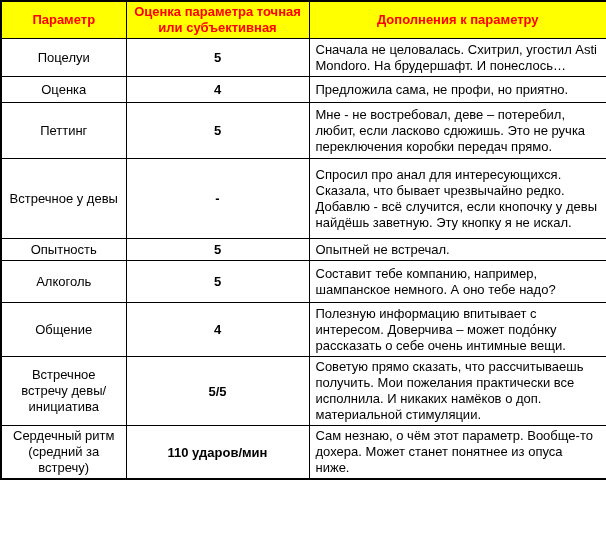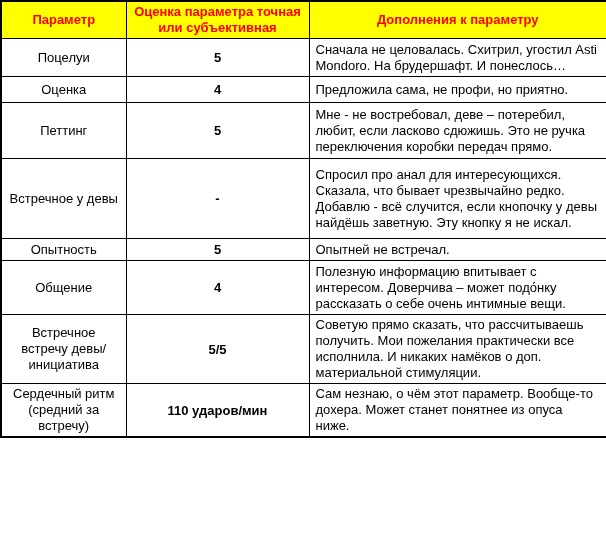--- a/index.html
+++ b/index.html
@@ -85,20 +85,25 @@
     <tr style="height:80px">
       <td class="param-cell">Встречное у девы</td>
       <td class="score-cell">-</td>
       <td class="comment-cell">Спросил про анал для интересующихся. Сказала, что бывает чрезвычайно редко. Добавлю - всё случится, если кнопочку у девы найдёшь заветную. Эту кнопку я не искал.</td>
     </tr>
     <tr style="height:22px">
       <td class="param-cell">Опытность</td>
       <td class="score-cell">5</td>
       <td class="comment-cell">Опытней не встречал.</td>
     </tr>
+    <tr style="height:42px">
+      <td class="param-cell">Алкоголь</td>
+      <td class="score-cell">5</td>
+      <td class="comment-cell">Составит тебе компанию, например, шампанское немного. А оно тебе надо?</td>
+    </tr>
     <tr style="height:54px">
       <td class="param-cell">Общение</td>
       <td class="score-cell">4</td>
       <td class="comment-cell">Полезную информацию впитывает с интересом. Доверчива – может подо́нку рассказать о себе очень интимные вещи.</td>
     </tr>
     <tr style="height:64px">
       <td class="param-cell">Встречное встречу девы/ инициатива</td>
       <td class="score-cell">5/5</td>
       <td class="comment-cell">Советую прямо сказать, что рассчитываешь получить. Мои пожелания практически все исполнила. И никаких намёков о доп. материальной стимуляции.</td>
     </tr>

